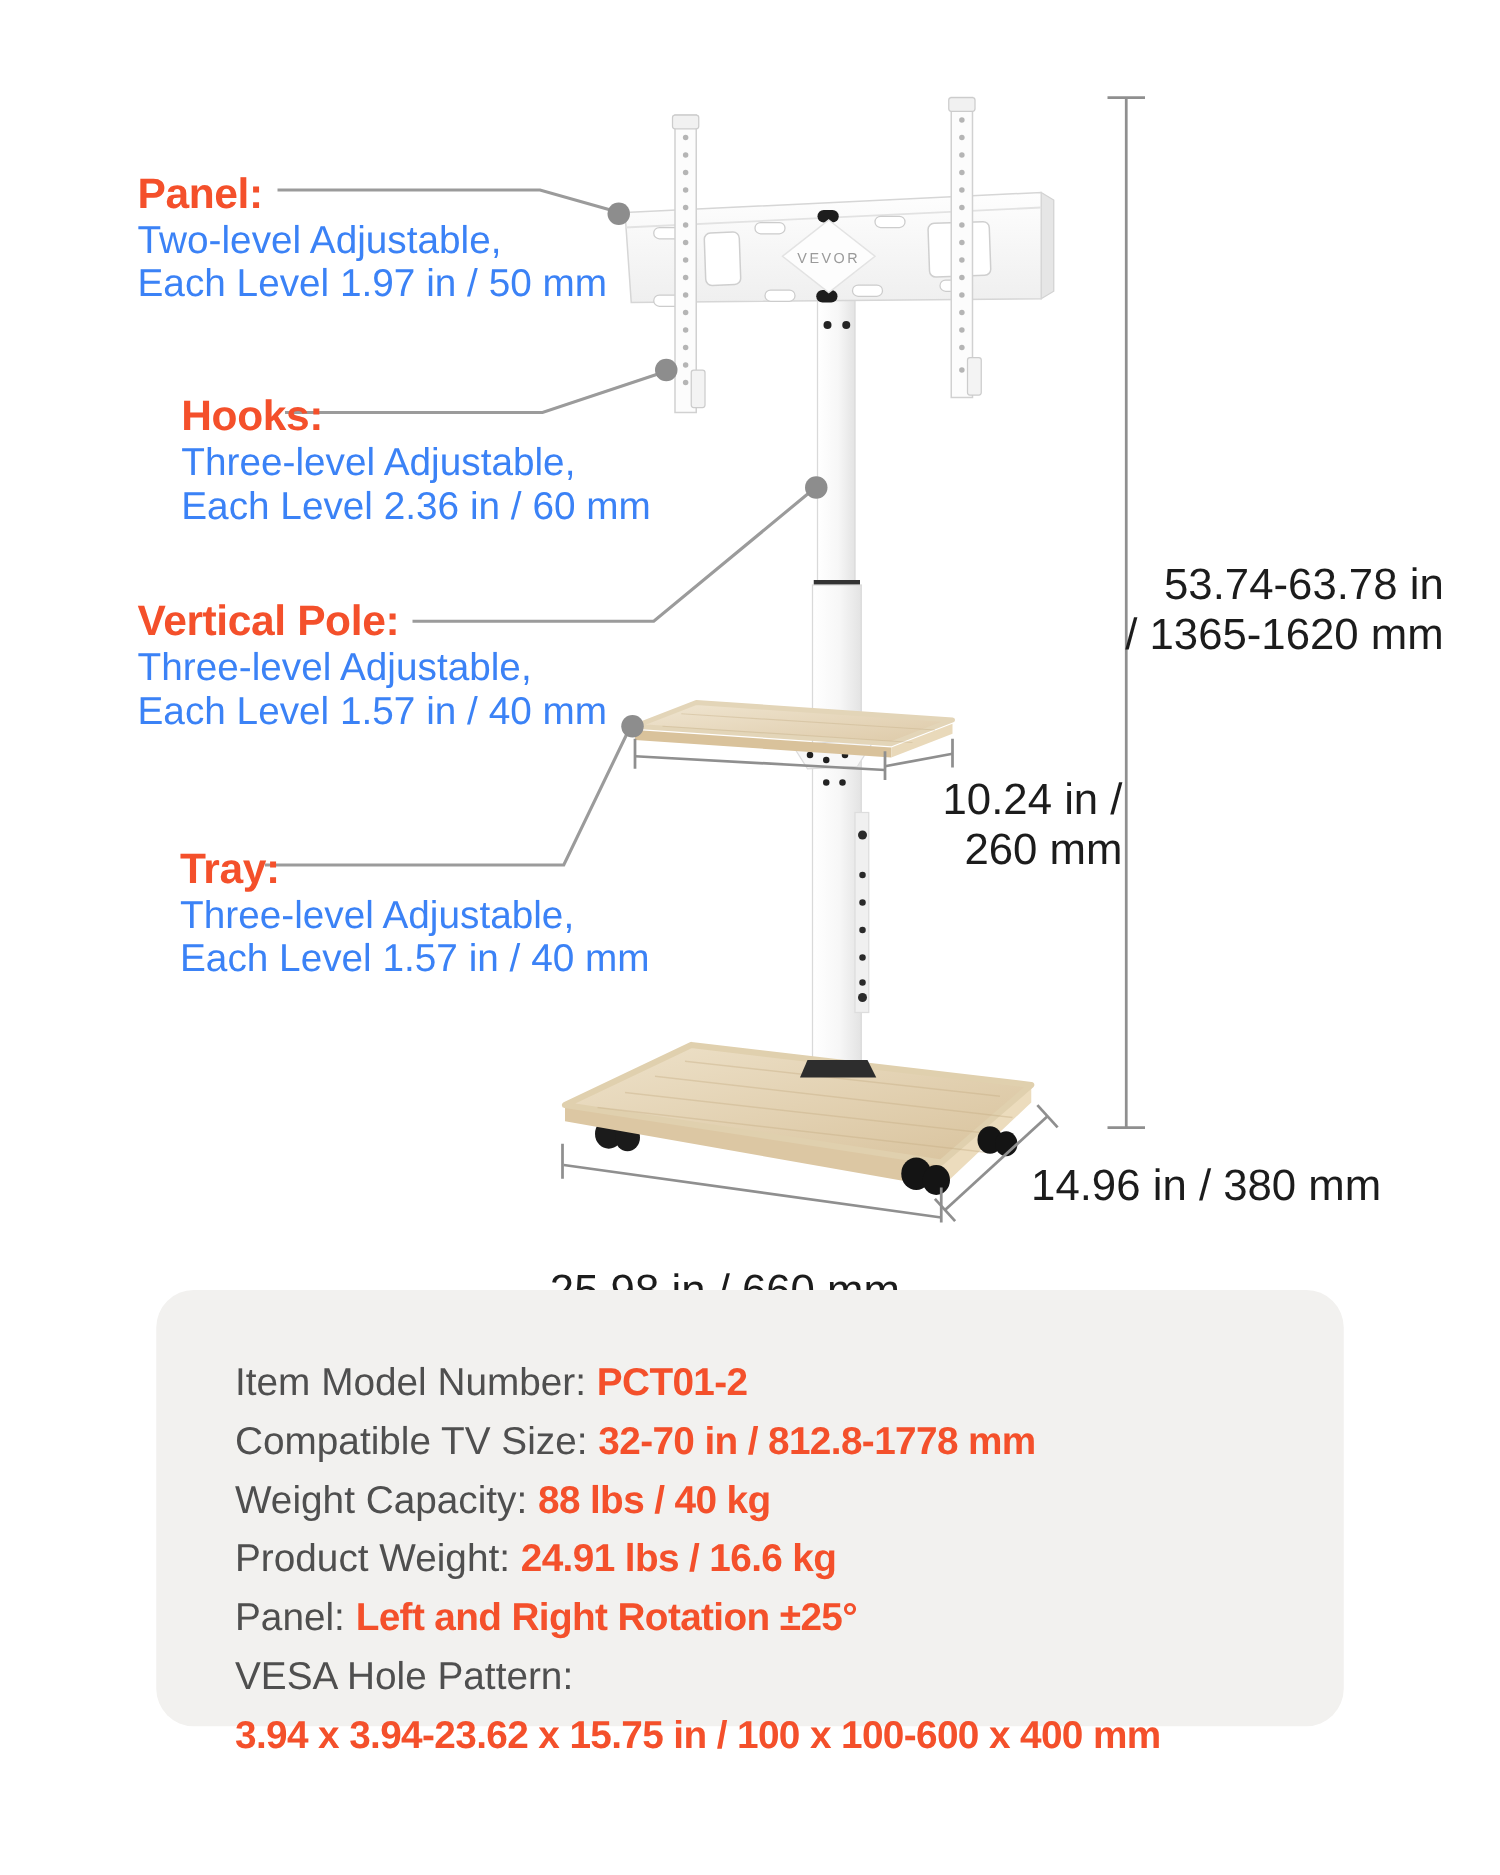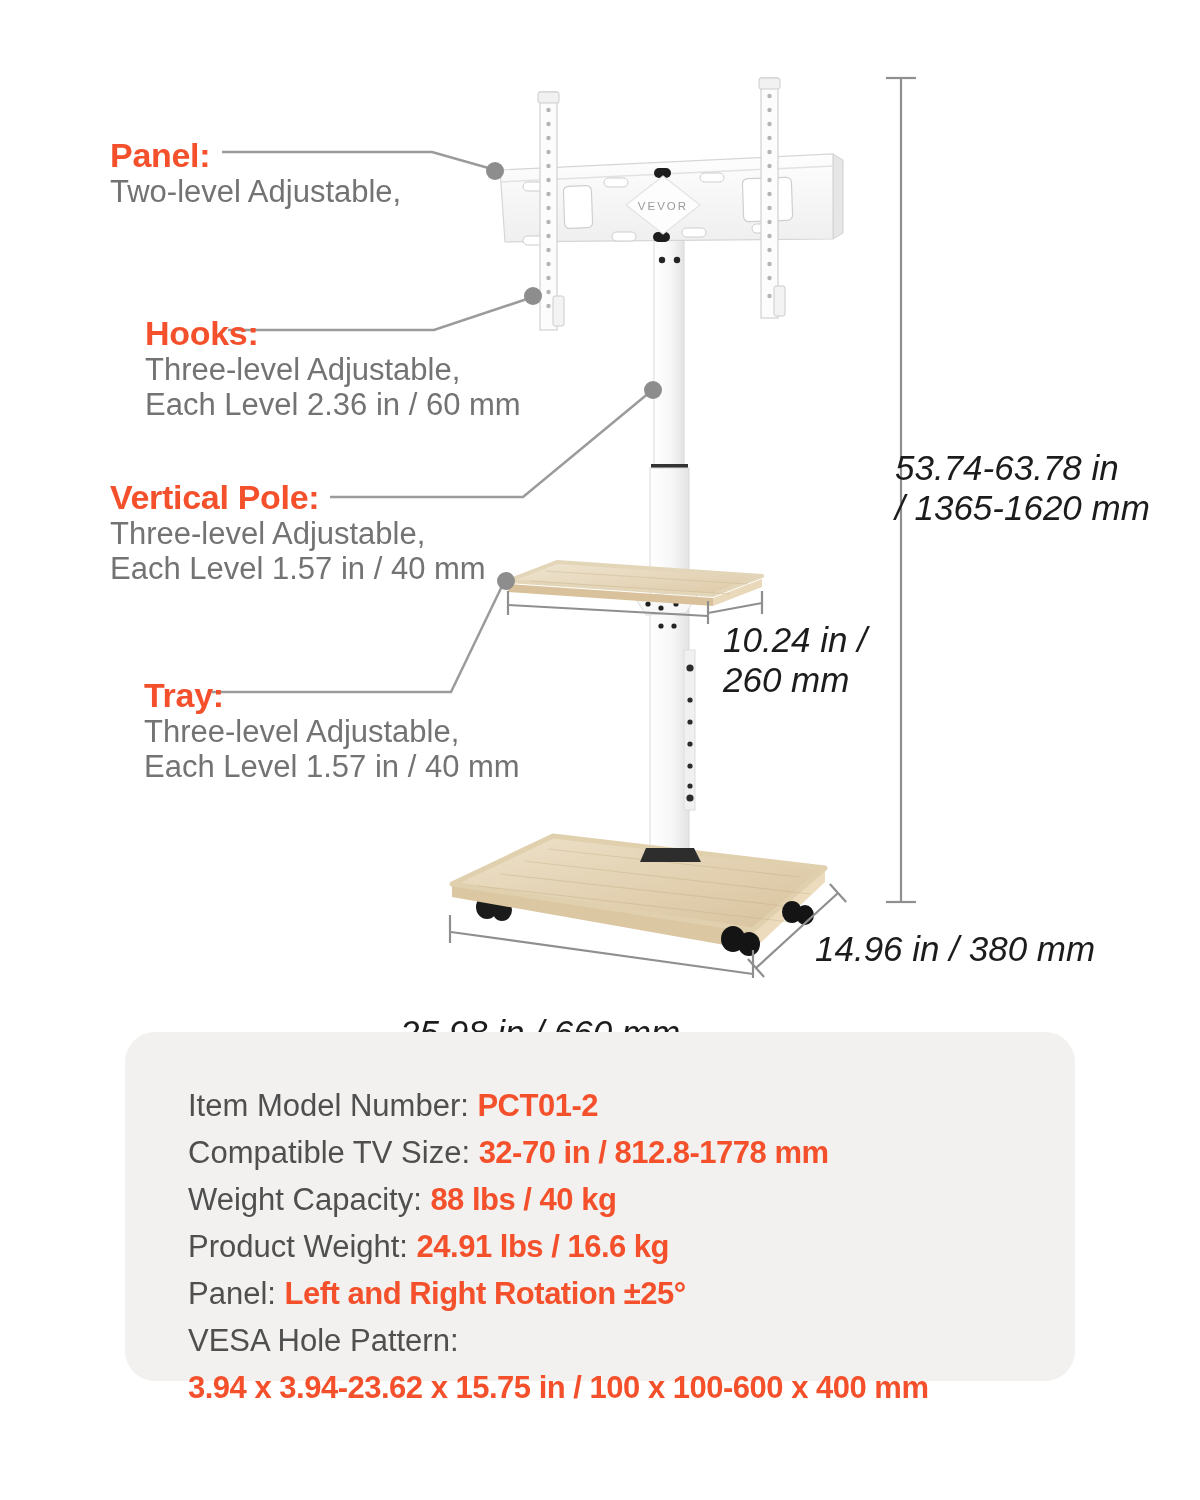--- a/index.html
+++ b/index.html
@@ -1,22 +1,22 @@
 <!DOCTYPE html>
 <html><head>
 <meta charset="utf-8">
 <style>
   html,body{margin:0;padding:0;background:#ffffff;}
   body{width:1200px;height:1500px;position:relative;font-family:"Liberation Sans",sans-serif;overflow:hidden;}
   .stage{position:absolute;left:0;top:0;width:1200px;height:1040px;}
   svg{position:absolute;left:0;top:0;}
   .callout{position:absolute;width:400px;}
   .callout .co-title{margin:0;font-size:34px;line-height:38px;font-weight:bold;color:#f4502b;letter-spacing:-0.3px;}
-  .callout .co-line{margin:0;font-size:31px;line-height:35px;color:#737373;}
-  .dim{position:absolute;color:#1c1c1c;font-size:35px;line-height:40px;text-align:left;white-space:nowrap;font-style:italic;}
+  .callout .co-line{margin:0;font-size:31px;line-height:35px;color:#3b82f6;}
+  .dim{position:absolute;color:#1c1c1c;font-size:35px;line-height:40px;text-align:right;white-space:nowrap;}
   .specs{position:absolute;left:125px;top:1032px;width:950px;height:349px;background:#f2f1ef;border-radius:30px;box-sizing:border-box;padding:50px 28px 0 63px;}
   .spec-row{font-size:31px;line-height:47px;white-space:nowrap;}
   .spec-label{color:#4f4f4f;}
   .spec-value{color:#f4502b;font-weight:bold;letter-spacing:-0.5px;}
 </style>
 </head>
 <body>
 
 <div class="stage">
 
@@ -215,20 +215,21 @@
         <line x1="756" y1="968" x2="838" y2="893"></line>
         <line x1="747.9" y1="959.1" x2="764.1" y2="976.9"></line>
         <line x1="829.9" y1="884.1" x2="846.1" y2="901.9"></line>
       </g>
     </g>
   </svg>
 
   <div class="callout" style="left:110px;top:136px;">
     <p class="co-title">Panel:</p>
     <p class="co-line">Two-level Adjustable,</p>
+    <p class="co-line">Each Level 1.97 in / 50 mm</p>
   </div>
   <div class="callout" style="left:110px;top:314px;margin-left:35px;">
     <p class="co-title">Hooks:</p>
     <p class="co-line">Three-level Adjustable,</p>
     <p class="co-line">Each Level 2.36 in / 60 mm</p>
   </div>
   <div class="callout" style="left:110px;top:478px;">
     <p class="co-title">Vertical Pole:</p>
     <p class="co-line">Three-level Adjustable,</p>
     <p class="co-line">Each Level 1.57 in / 40 mm</p>

